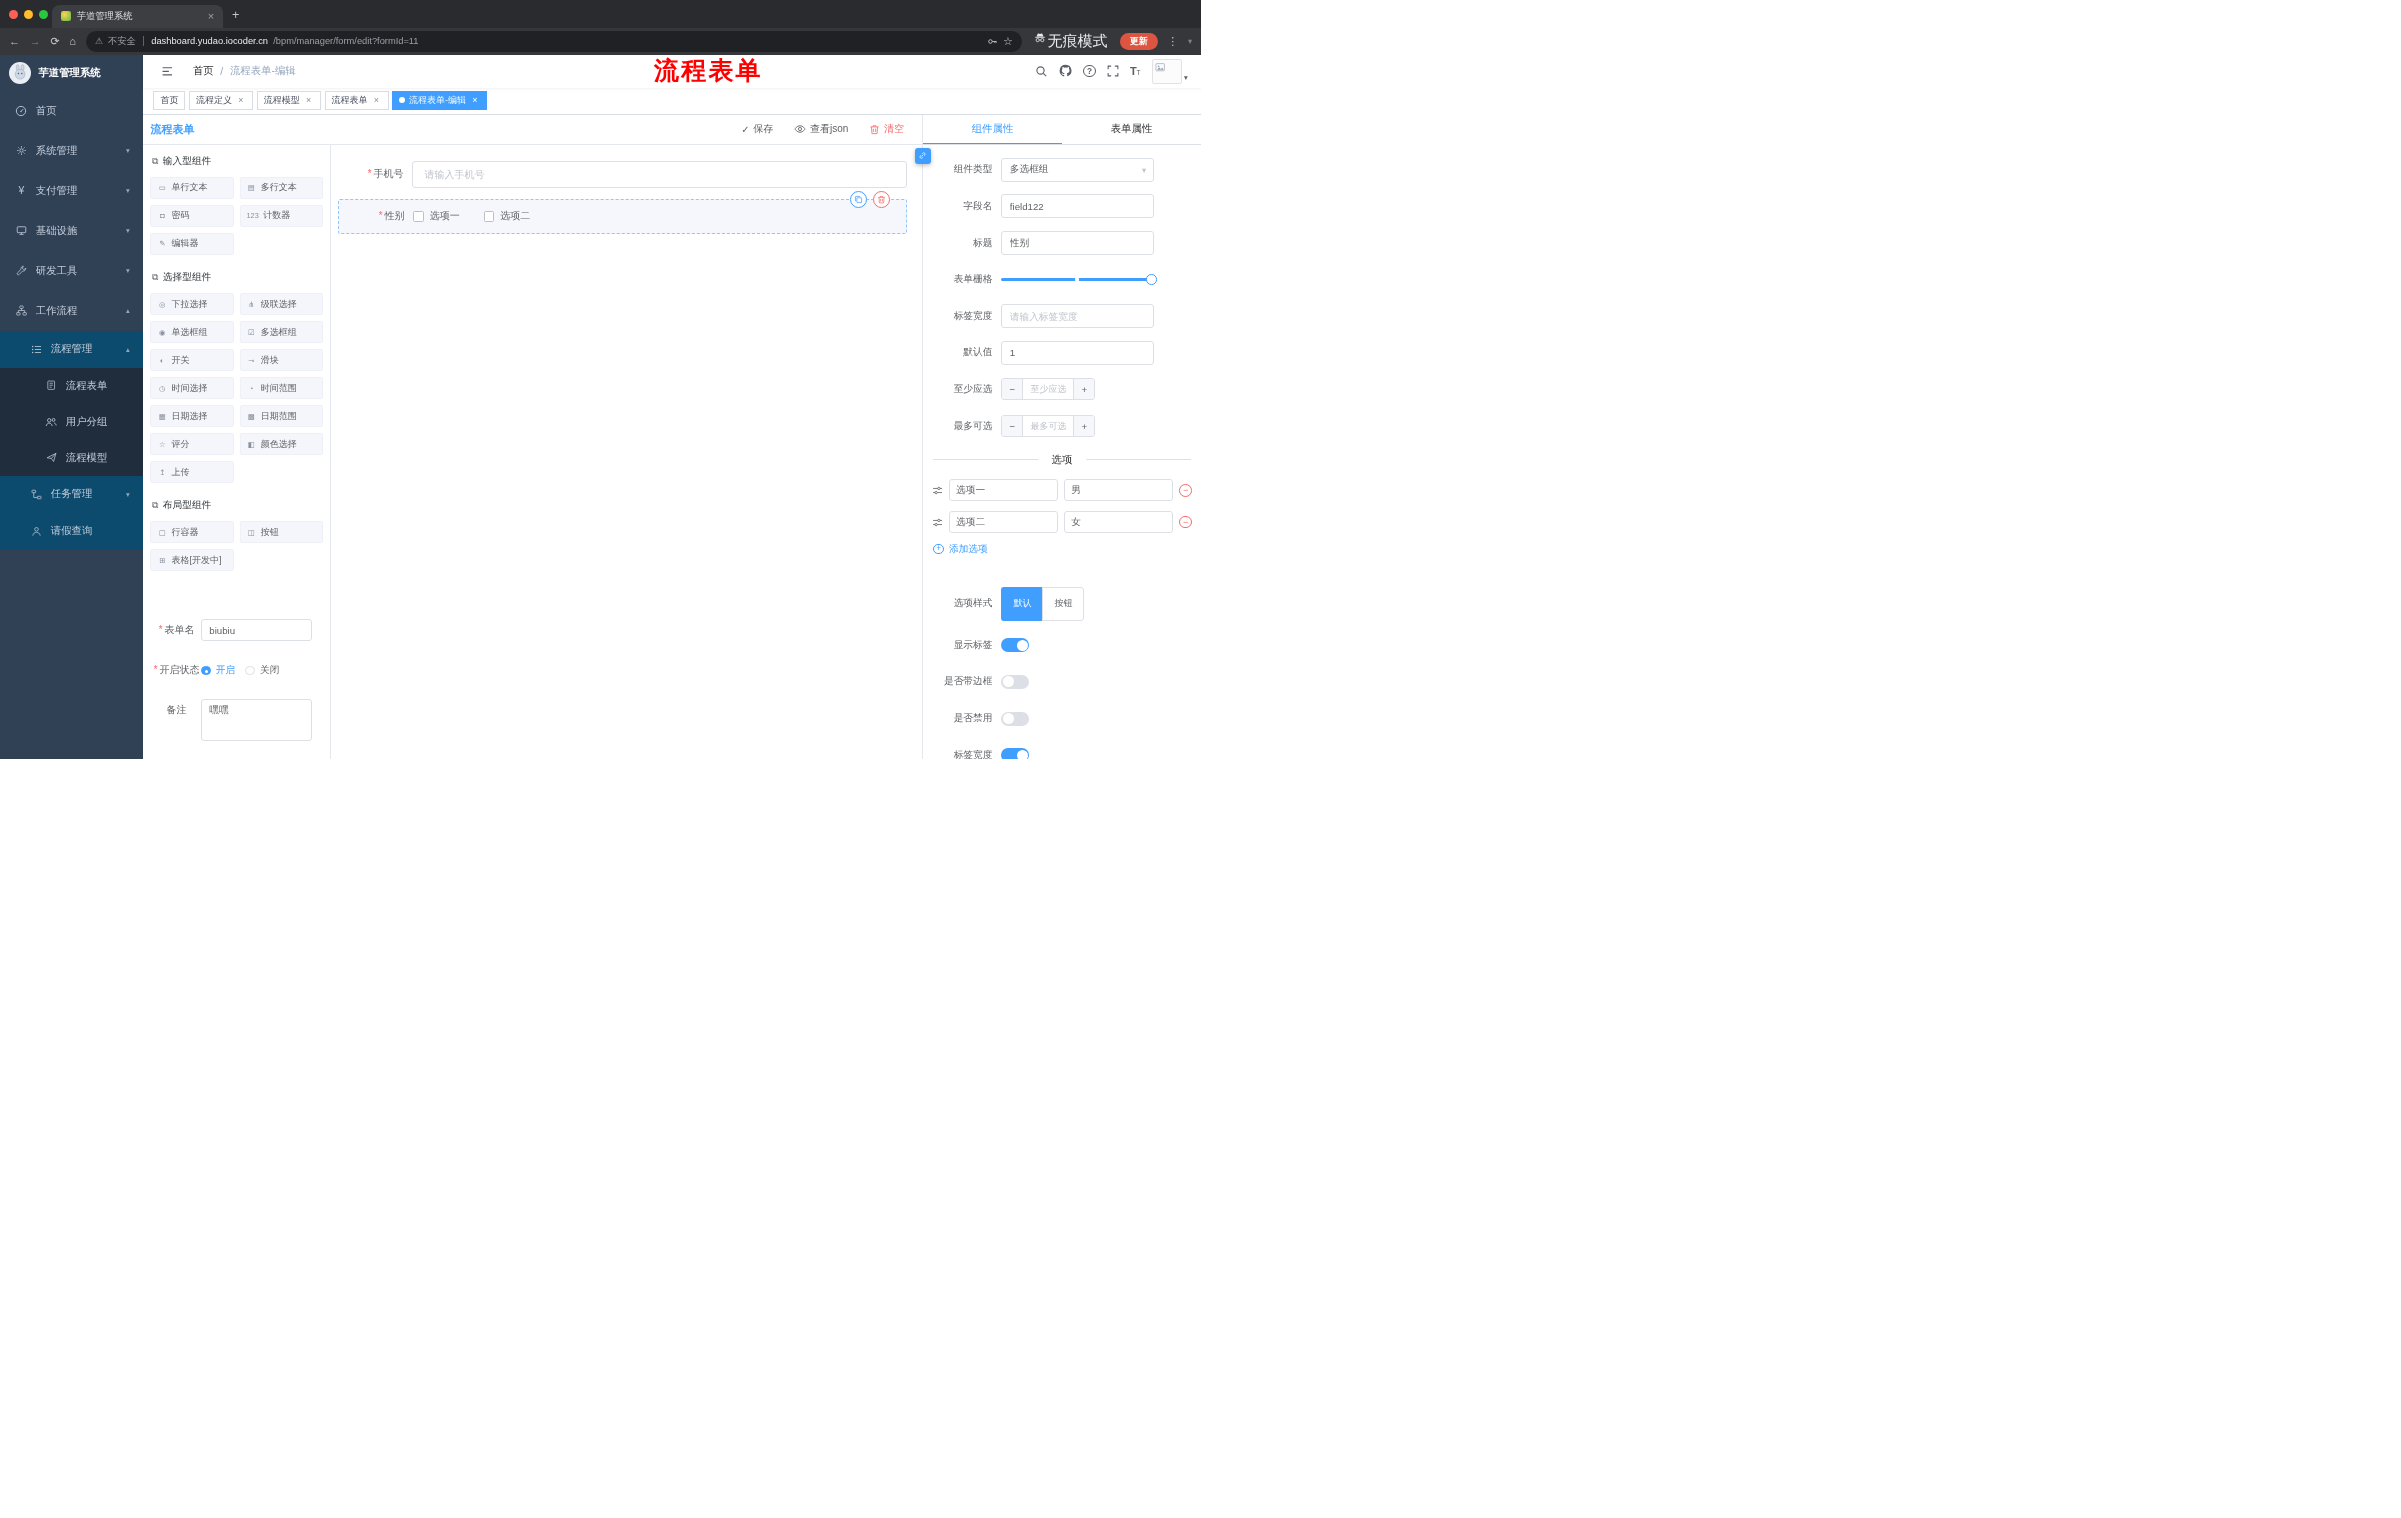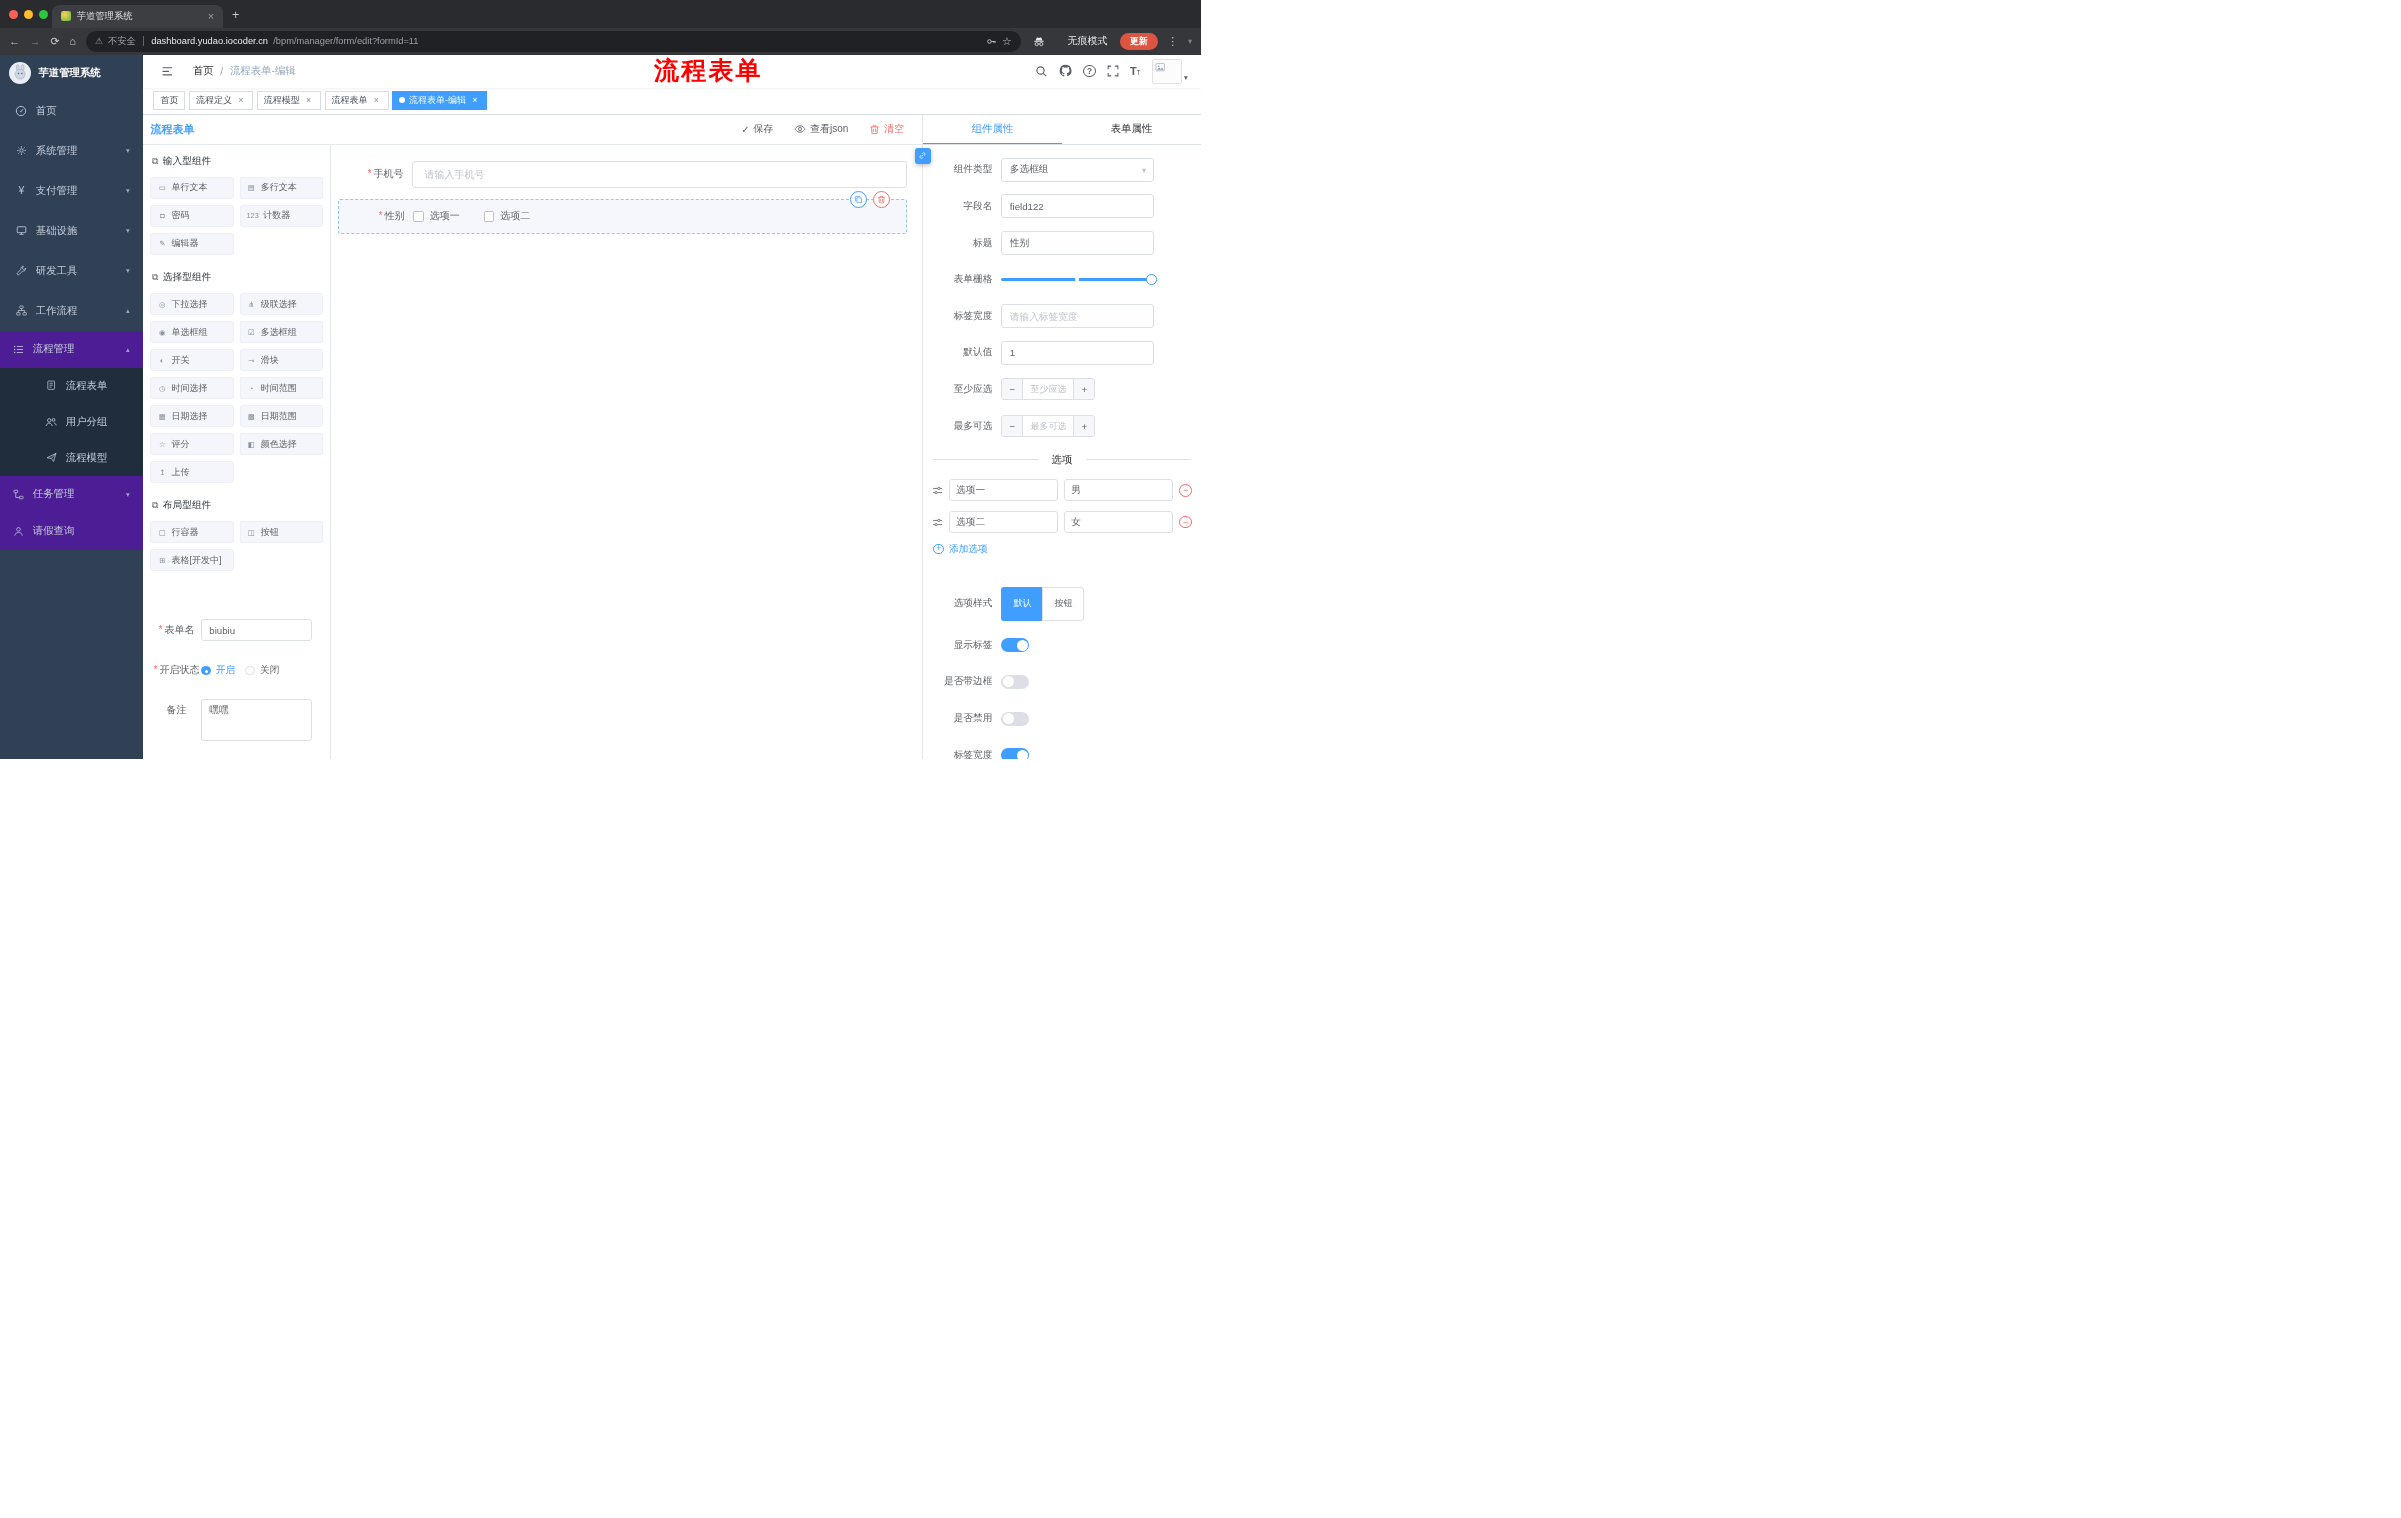--- a/index.html
+++ b/index.html
@@ -21,36 +21,36 @@
 .toolbar{height:27px;background:#36373b;display:flex;align-items:center;padding:0 9px;gap:9.7px;flex:none}
 .tbtn{color:#c2c5c9;font-size:11px;cursor:pointer}
 .tbtn.dim{color:#7e8185}
 .omnibox{flex:1;height:21px;background:#202124;border-radius:10.4px;display:flex;align-items:center;padding:0 9px;gap:5.2px;font-size:9.3px;min-width:0;cursor:text}
 .warn{color:#9aa0a6;font-size:9px}
 .sec{color:#9aa0a6}
 .odiv{width:0.7px;height:10.4px;background:#5f6368;margin:0 2.2px}
 .host{color:#e8eaed}
 .path{color:#9aa0a6}
 .ospace{flex:1}
-.incog{display:flex;align-items:flex-end;gap:22px;color:#e8eaed;font-size:10px;padding:0 3px}
+.incog{display:flex;align-items:flex-start;gap:1px;color:#e8eaed;font-size:15px;padding:0 3px}
 .update{height:17px;border-radius:9px;background:#dd5540;color:#fff;font-size:9px;display:flex;align-items:center;padding:0 9.7px;font-weight:600;cursor:pointer}
 .kebab{color:#c2c5c9;font-size:11px;cursor:pointer}
 .smallcaret{color:#7e8185;font-size:8.2px;cursor:pointer}
 
 
 .app{flex:1;display:flex;min-height:0}
 .sidebar{width:143px;background:#304156;flex:none;display:flex;flex-direction:column;overflow:hidden}
 .logo{height:36px;display:flex;align-items:center;gap:7.4px;padding-left:9px;flex:none}
 .logo-img{width:22px;height:22px;border-radius:50%;background:#e9eef5;display:flex;align-items:center;justify-content:center;overflow:hidden;flex:none}
 .logo-title{color:#fff;font-size:10.4px;font-weight:700;white-space:nowrap}
 .menu{flex:1}
 .mi{height:40px;display:flex;align-items:center;padding:0 13.4px 0 15px;color:#c3ccd9;font-size:10.4px;cursor:pointer;white-space:nowrap}
 .mi .micon{width:12.6px;margin-right:8.2px;display:flex;justify-content:center;color:#b7c1cf;font-size:10.4px;flex:none}
 .chev{margin-left:auto;font-size:7.4px;color:#96a2b3}
-.mi.sub{height:37px;padding-left:12px;background:#4c1d95}
+.mi.sub{height:37px;padding-left:30px;background:#0c4a6e}
 .mi.sub3{height:36px;padding-left:45px;background:#1f2d3d}
 .main{flex:1;display:flex;flex-direction:column;min-width:0}
 
 
 .navbar{height:33px;background:#fff;display:flex;align-items:center;padding:0 13.4px 0 18px;box-shadow:0 0.7px 3px rgba(0,21,41,.08);position:relative;z-index:6;flex:none}
 .hamb{color:#5a5e66;display:flex;cursor:pointer}
 .crumb{margin-left:19.3px;font-size:10.4px;display:flex;align-items:center}
 .c1{color:#303133;cursor:pointer}
 .csep{color:#97a8be;margin:0 6.7px}
 .c2{color:#97a8be}

